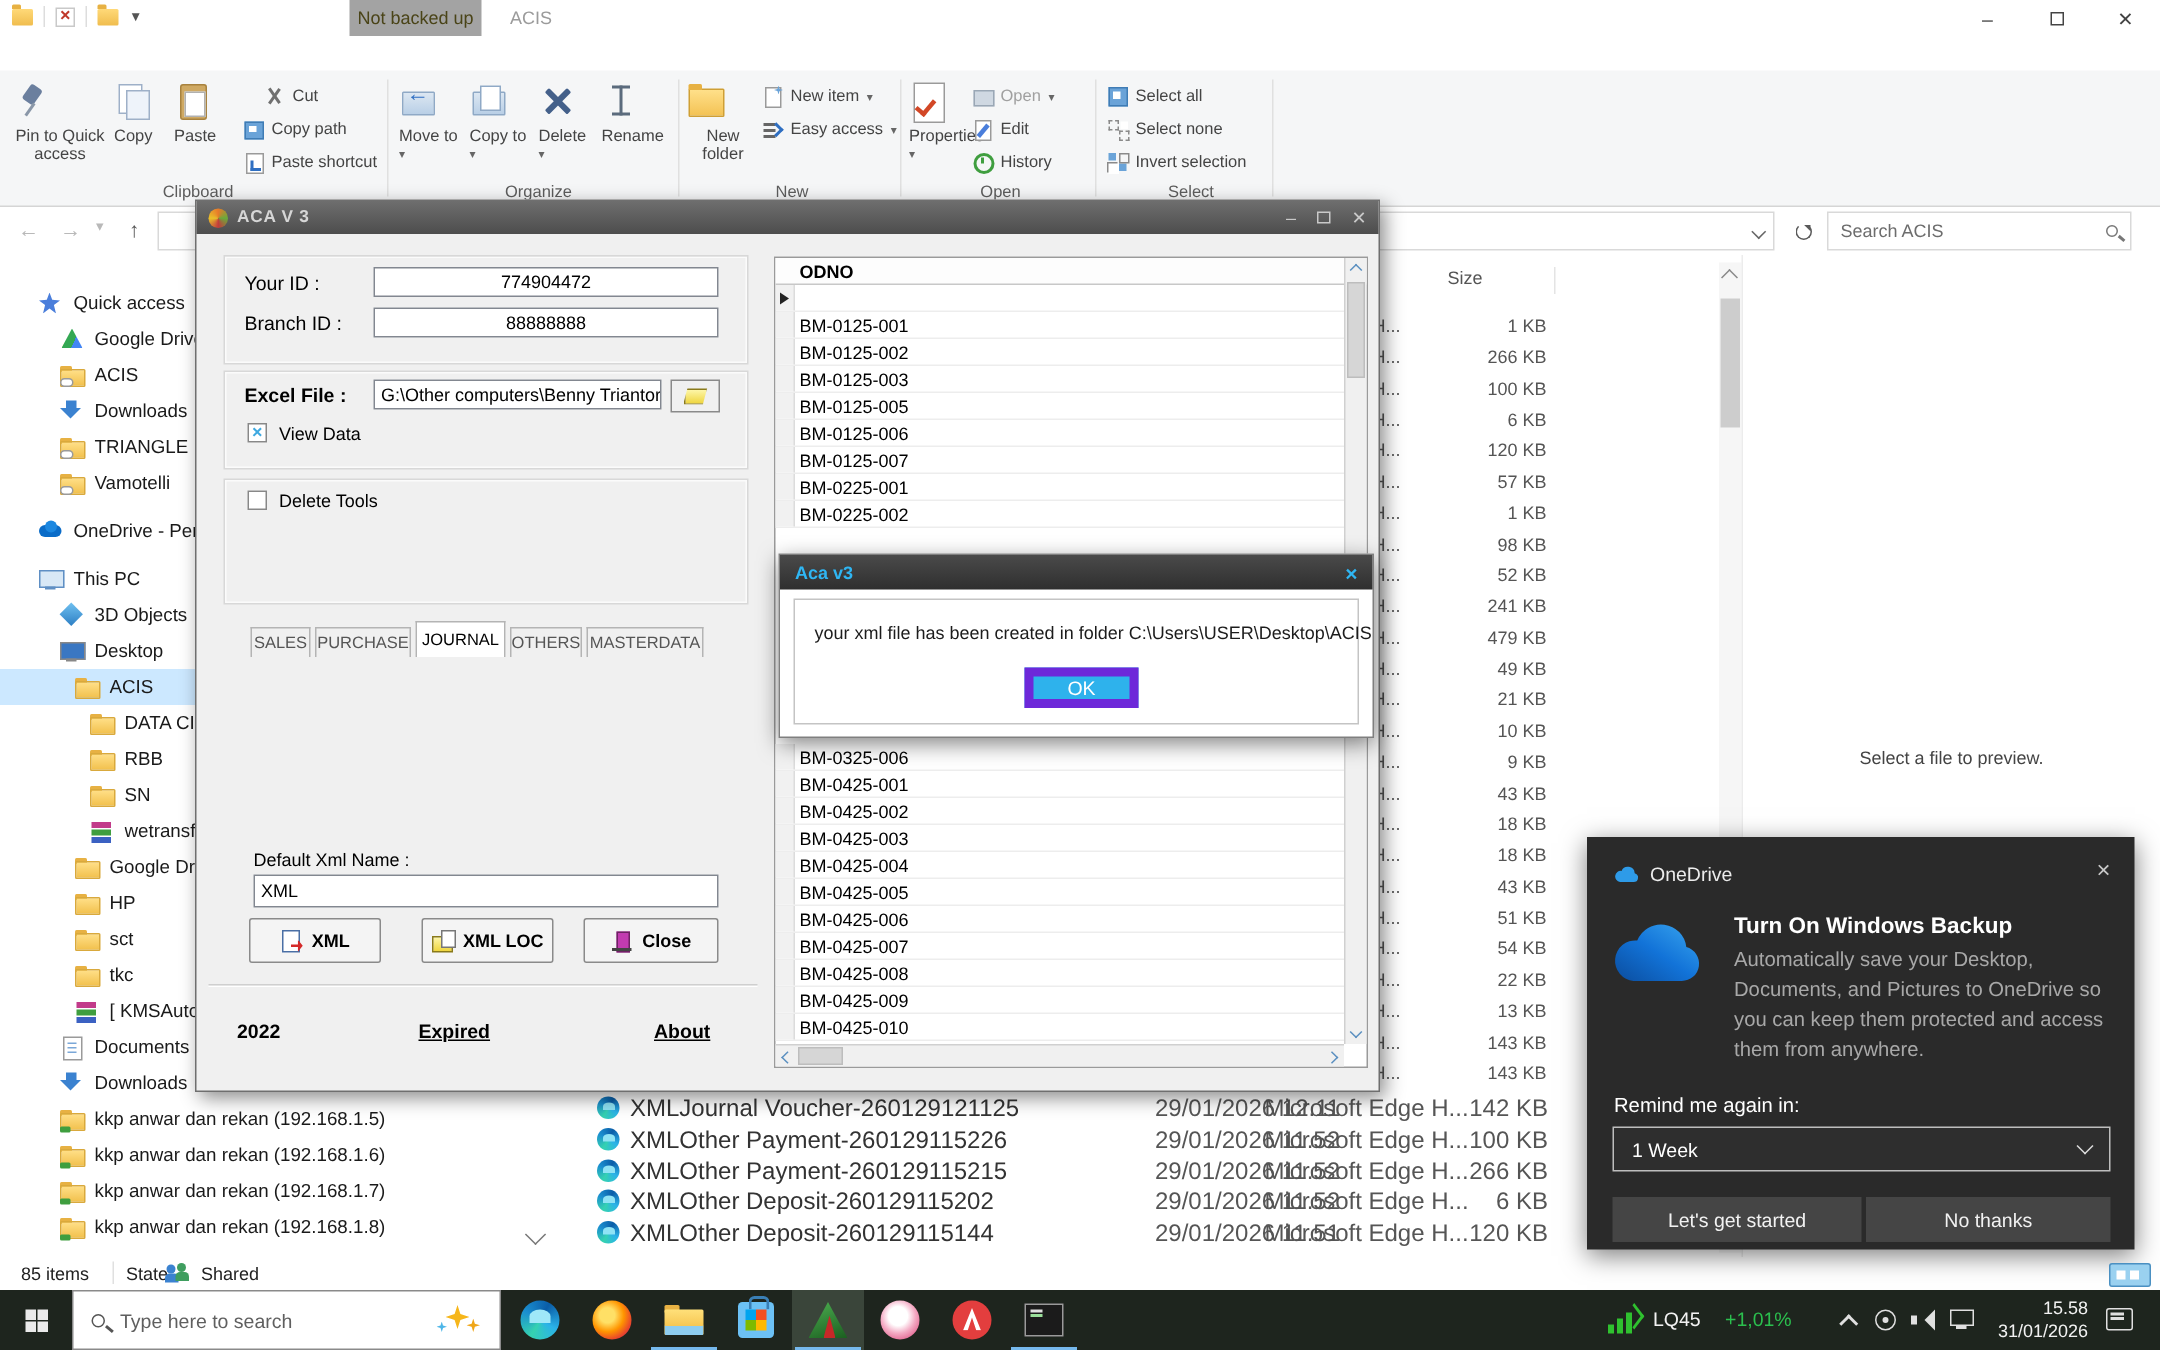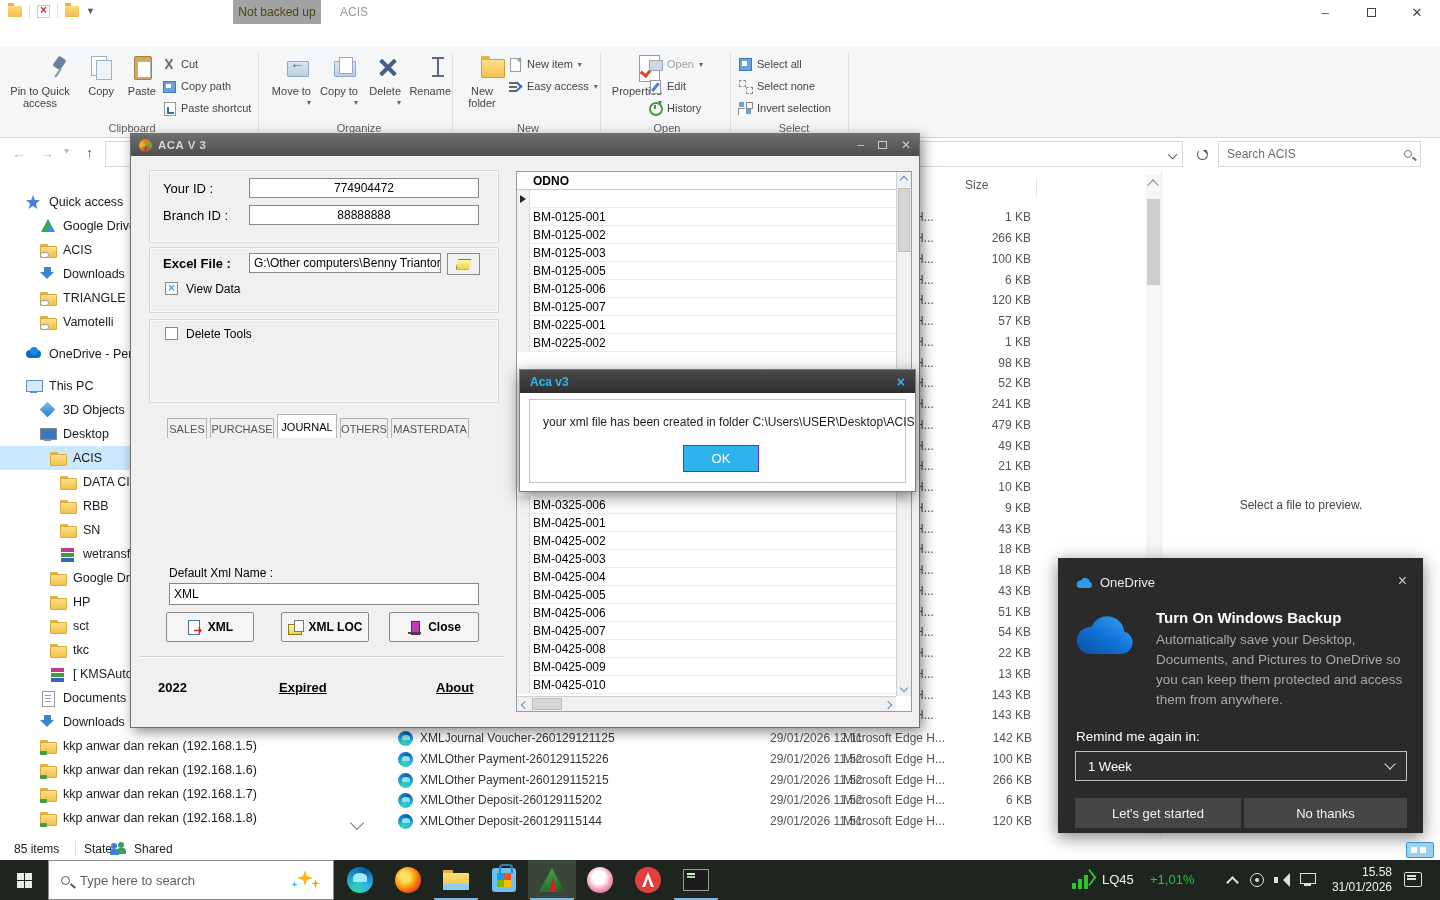--- a/index.html
+++ b/index.html
@@ -25,21 +25,21 @@
 .rtab{position:absolute;top:0;height:23px;display:flex;align-items:center;justify-content:center;font-size:12px;color:#333}
 .rtab.file{left:0;width:57px;background:#2b6cb8;color:#fff}
 .rtab.home{left:57px;width:57px;background:#f5f6f7;border:1px solid #e2e3e4;border-bottom:none;color:#222}
 .rtab.share{left:114px;width:57px}
 .rtab.view{left:171px;width:57px}
 .rtab.btools{left:228px;width:96px}
 .help-q{position:absolute;right:10px;top:27px;width:17px;height:17px;border-radius:50%;background:#3a8fdd;color:#fff;font-size:12px;font-weight:bold;display:flex;align-items:center;justify-content:center}
 .ribbon{position:absolute;left:0;top:47px;width:1440px;height:91px;background:#f5f6f7;border-bottom:1px solid #d5d5d5}
 .rgsep{position:absolute;top:6px;width:1px;height:78px;background:#e0e0e0}
 .rlabel{position:absolute;bottom:3px;font-size:11px;color:#5d5d5d;text-align:center}
-.rbig{position:absolute;top:6px;height:66px;display:flex;flex-direction:column;align-items:flex-end;justify-content:flex-start;font-size:11px;color:#444;text-align:center;line-height:12px}
+.rbig{position:absolute;top:6px;height:66px;display:flex;flex-direction:column;align-items:flex-start;justify-content:flex-start;font-size:11px;color:#444;text-align:center;line-height:12px}
 .rbig .bicon{width:26px;height:26px;margin:2px 0 4px;position:relative}
 .rsm{position:absolute;height:18px;display:flex;align-items:center;gap:5px;font-size:11px;color:#444;white-space:nowrap}
 .rsm.gray{color:#a0a0a0}
 .sicon{width:14px;height:14px;position:relative;flex:none}
 .caret-dn{font-size:8px;color:#666}
 
 .ic-pin{position:relative}
 .ic-pin::before{content:"";position:absolute;left:9px;top:2px;width:9px;height:12px;background:#6b7f9e;border-radius:2px;transform:rotate(35deg)}
 .ic-pin::after{content:"";position:absolute;left:11px;top:13px;width:2px;height:10px;background:#8a97a8;transform:rotate(35deg)}
 .ic-copy::before{content:"";position:absolute;left:3px;top:1px;width:14px;height:18px;background:#fff;border:1px solid #9eb0c8}
@@ -136,21 +136,21 @@
 .ico[data-icon="winrar"]::before{content:"";position:absolute;left:1px;top:2px;width:13px;height:4px;background:#c23b8a;box-shadow:0 5px 0 #3f9e3f,0 10px 0 #3b61c2}
 .ico[data-icon="doc"]::before{content:"";position:absolute;left:2px;top:1px;width:11px;height:14px;background:#fff;border:1px solid #9a9a9a}
 .ico[data-icon="doc"]::after{content:"";position:absolute;left:5px;top:5px;width:6px;height:1px;background:#7aa7d8;box-shadow:0 3px 0 #7aa7d8,0 6px 0 #7aa7d8}
 .ico[data-icon="edge"]::before{content:"";position:absolute;left:0;top:0;width:15px;height:15px;border-radius:50%;background:conic-gradient(from 210deg,#35d2b0,#1b8fd0,#0a5da8,#2bb3e8,#35d2b0)}
 .ico[data-icon="edge"]::after{content:"";position:absolute;left:4px;top:4px;width:8px;height:5px;border-radius:50% 50% 0 0;background:#8fe3f5}
 
 
 .hidden-rows{position:absolute;left:915px;top:37px;width:121px}
 .hrow{height:20.76px;display:flex;align-items:center;justify-content:space-between;font-size:12px;color:#555;padding-right:5px}
 .full-rows{position:absolute;left:372px;top:558px;width:774px}
-.frow{position:relative;height:20.8px;font-size:12px;color:#333}
+.frow{position:relative;height:20.8px;font-size:16px;color:#333}
 .frow .ico{position:absolute;left:26px;top:3px}
 .frow .fname{position:absolute;left:48px;top:3px;width:330px;white-space:nowrap;overflow:hidden}
 .frow .fdate{position:absolute;left:398px;top:3px;color:#555}
 .frow .ftype{position:absolute;left:471px;top:3px;color:#555}
 .frow .fsize{position:absolute;left:560px;top:3px;width:100px;text-align:right;color:#555}
 
 
 .statusbar{position:absolute;left:0;top:838px;width:1440px;height:22px;background:#fff;font-size:12px;color:#222}
 .statusbar .sdiv{position:absolute;left:75px;top:3px;width:1px;height:15px;background:#e0e0e0}
 .people-ico{position:absolute;left:110px;top:4px;width:18px;height:14px}
@@ -208,21 +208,21 @@
 .ghscroll .a.rt{right:5px;transform:rotate(-45deg)}
 .ghscroll .th{position:absolute;left:15px;top:1px;width:30px;height:12px;background:#d6d6d6;border:1px solid #bdbdbd}
 
 
 .dlg{position:absolute;left:519px;top:369px;width:397px;height:123px;background:#fff;border:1px solid #7f7f7f;box-shadow:0 4px 14px rgba(0,0,0,.5);z-index:20}
 .dlg-tb{height:23px;background:linear-gradient(#4a4a4a,#2f2f2f);display:flex;align-items:center;padding:0 10px}
 .dlg-title{color:#2fb6f3;font-weight:bold;font-size:12px}
 .dlg-x{margin-left:auto;color:#2fb6f3;font-weight:bold;font-size:14px}
 .dlg-inner{position:absolute;left:9px;top:29px;right:9px;bottom:8px;border:1px solid #c4c4c4;background:#fff}
 .dlg-msg{position:absolute;left:13px;top:15px;right:6px;font-size:12px;color:#1c1c1c;white-space:nowrap}
-.dlg-ok{position:absolute;left:153px;top:45px;width:76px;height:27px;background:#2eb2ec;border:1px solid #6d28d9;color:#fff;font-size:13px;display:flex;align-items:center;justify-content:center}
+.dlg-ok{position:absolute;left:153px;top:45px;width:76px;height:27px;background:#2eb2ec;border:6px solid #6d28d9;color:#fff;font-size:13px;display:flex;align-items:center;justify-content:center}
 
 
 .od{position:absolute;left:1058px;top:558px;width:365px;height:275px;background:#2a2a2a;color:#fff;z-index:15;box-shadow:0 4px 16px rgba(0,0,0,.5)}
 .od-head{position:absolute;left:18px;top:17px;display:flex;align-items:center;gap:8px;font-size:13px;color:#ececec}
 .od-x{position:absolute;right:16px;top:14px;font-size:16px;color:#c8c8c8}
 .od-heading{position:absolute;left:98px;top:51px;font-size:15px;font-weight:bold}
 .od-body{position:absolute;left:98px;top:72px;width:260px;font-size:13.5px;line-height:20px;color:#a8a8a8}
 .od-remind{position:absolute;left:18px;top:171px;font-size:13.5px}
 .od-select{position:absolute;left:17px;top:193px;width:332px;height:30px;background:#2e2e2e;border:1px solid #bdbdbd;display:flex;align-items:center;padding:0 12px;font-size:13px}
 .od-chev{margin-left:auto;width:8px;height:8px;border-right:1.7px solid #ddd;border-bottom:1.7px solid #ddd;transform:rotate(45deg);margin-top:-4px}
@@ -314,21 +314,21 @@
       <span>Pin to Quick access</span>
     </div>
     <div class="rbig" style="left:76px;width:38px">
       <span class="bicon ic-copy"></span>
       <span>Copy</span>
     </div>
     <div class="rbig" style="left:116px;width:40px">
       <span class="bicon ic-paste"></span>
       <span>Paste</span>
     </div>
-    <div class="rsm" style="left:162px;top:8px">
+    <div class="rsm" style="left:176px;top:8px">
       <span class="sicon ic-cut"></span>
       <span>Cut</span>
     </div>
     <div class="rsm" style="left:162px;top:30px">
       <span class="sicon ic-copypath"></span>
       <span>Copy path</span>
     </div>
     <div class="rsm" style="left:162px;top:52px">
       <span class="sicon ic-pasteshort"></span>
       <span>Paste shortcut</span>

